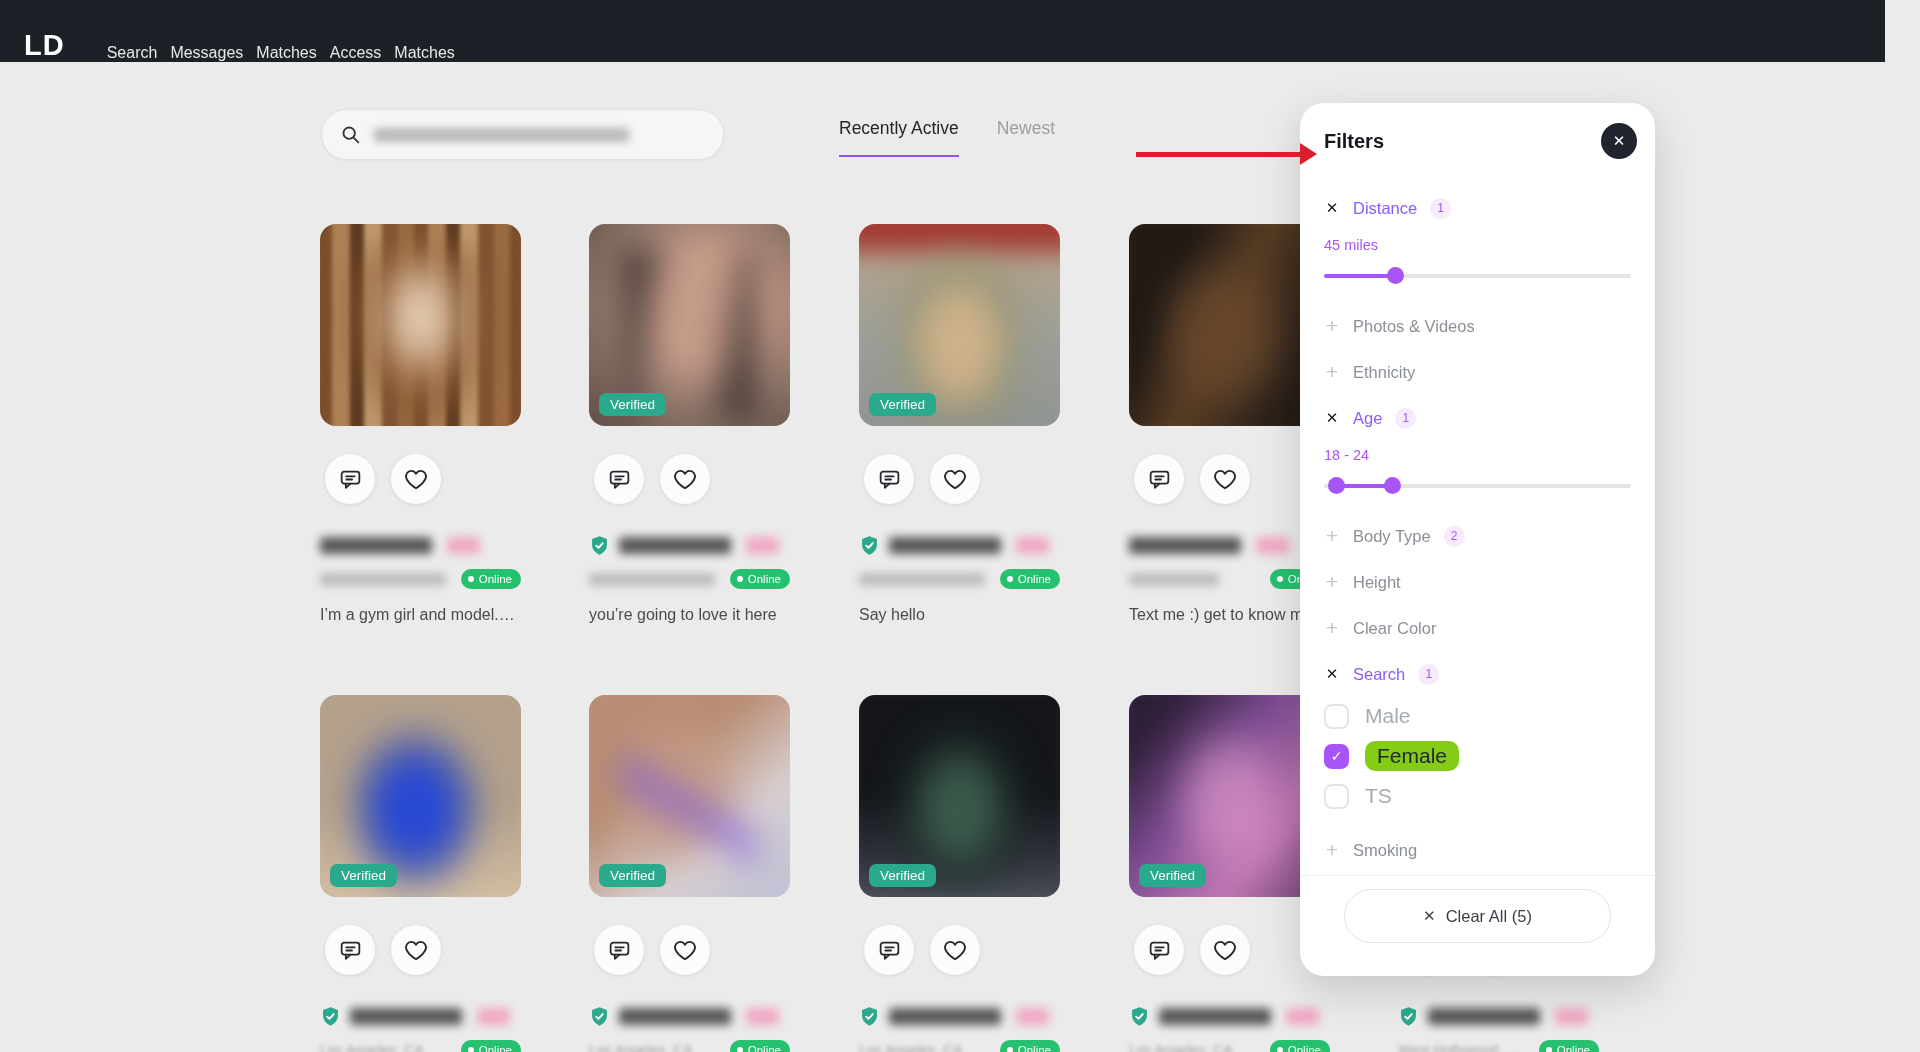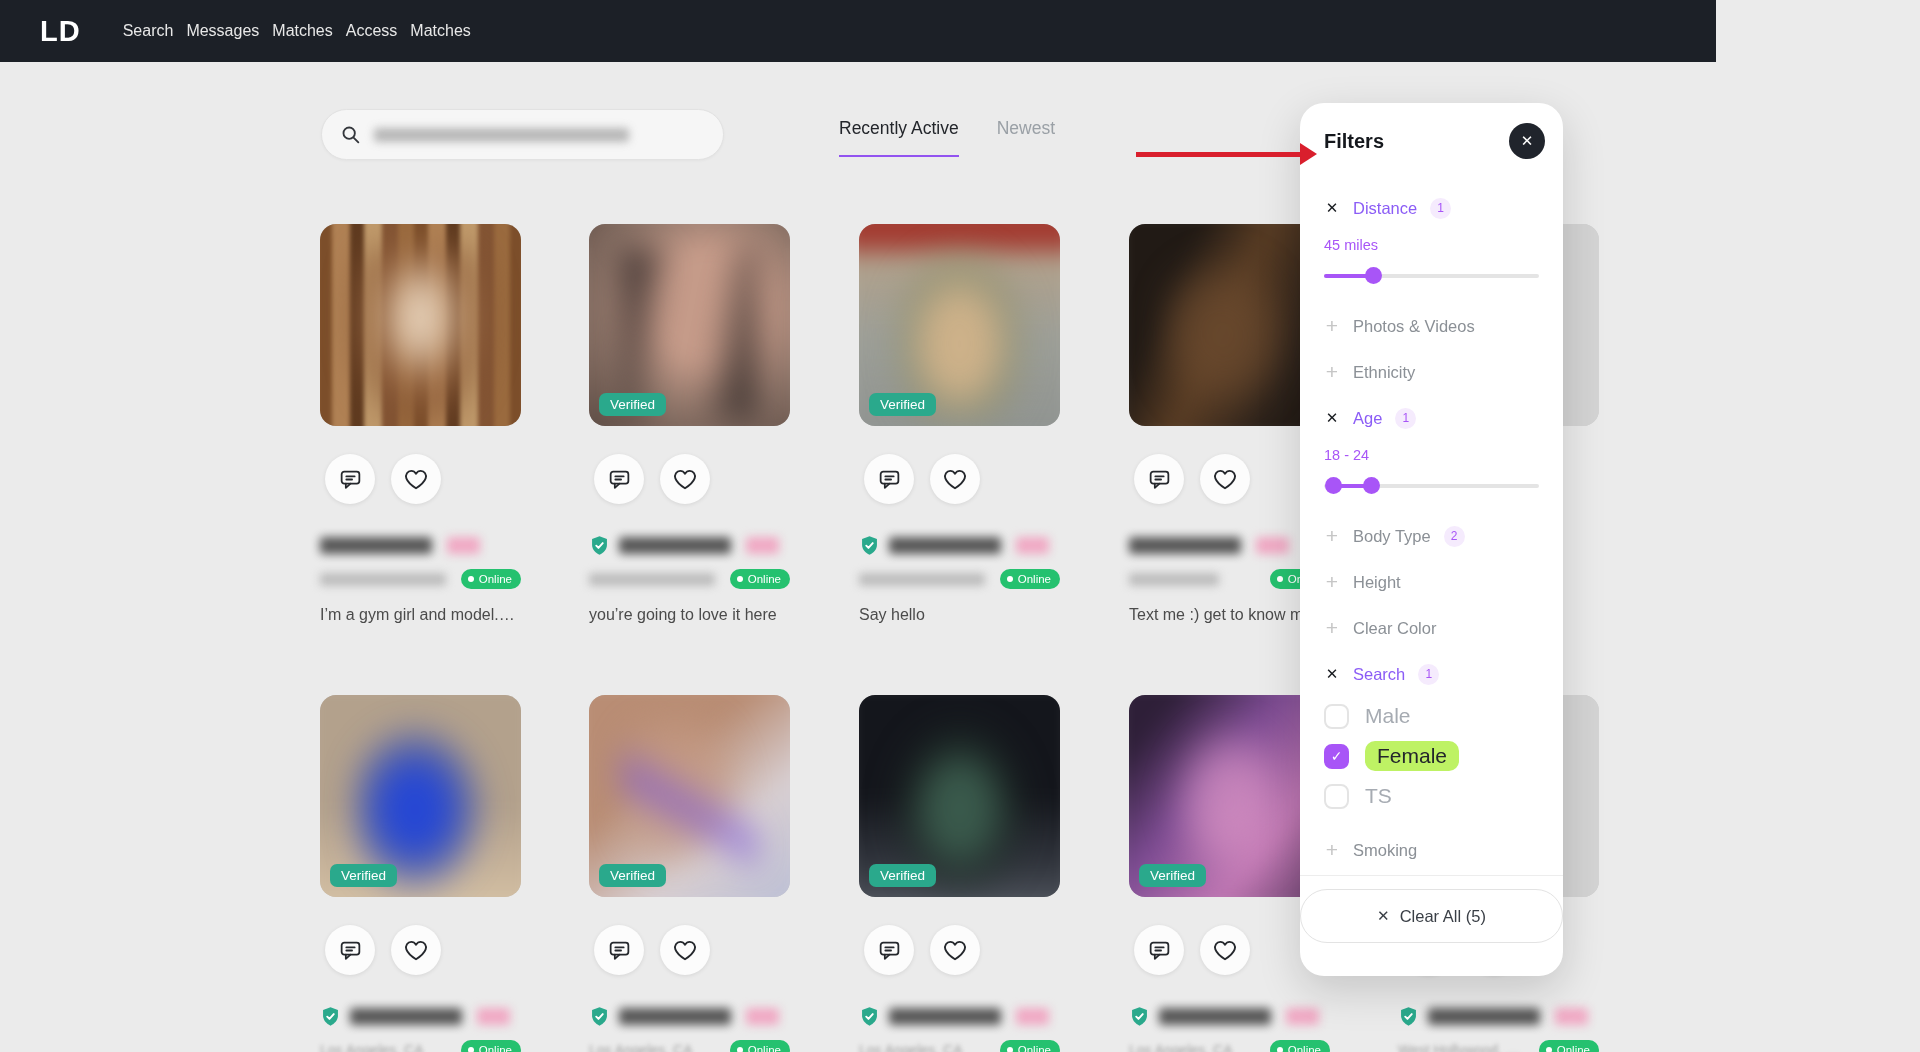--- a/index.html
+++ b/index.html
@@ -1,22 +1,22 @@
 <!DOCTYPE html>
 <html><head>
 <meta charset="utf-8">
 <style>
   * { margin:0; padding:0; box-sizing:border-box; }
   html,body { width:1920px; height:1052px; overflow:hidden; background:#ebebeb;
     font-family:"Liberation Sans", sans-serif; }
   .stage { position:relative; width:1920px; height:1052px; }
 
   
-  .nav { position:absolute; left:0; top:0; width:1716px; height:62px; background:#1c2027;
-    display:flex; align-items:center; padding:0 40px; z-index:20; }
+  .nav { position:absolute; left:0; top:0; width:1885px; height:62px; background:#1c2027;
+    display:flex; align-items:flex-end; padding:0 24px; z-index:20; }
   .logo { color:#fff; font-size:29px; font-weight:600; letter-spacing:1px; margin-right:42px; }
   .nav-links { display:flex; gap:13px; }
   .nav-link { color:#e8e8e8; font-size:16px; cursor:pointer; }
   .nav-right { margin-left:auto; display:flex; align-items:center; gap:26px; }
   .buy-btn { background:#d2ae74; color:#fff; font-size:16px; border:none; border-radius:8px;
     height:37px; padding:0 22px; cursor:pointer; font-family:inherit; }
   .credits { display:flex; align-items:center; gap:8px; }
   .coin { width:18px; height:18px; border-radius:50%;
     background:conic-gradient(from 15deg, #1c2027 0 55deg, #d2ae74 55deg 170deg, #1c2027 170deg 195deg, #d2ae74 195deg 360deg); }
   .credit-count { color:#e3e3e3; font-size:16px; }
@@ -78,21 +78,21 @@
   .age-blur { width:33px; height:17px; background:#f0a9c4; filter:blur(5px); margin-left:6px; }
   .loc-row { display:flex; align-items:center; justify-content:space-between; margin-top:12px; height:22px; }
   .loc-blur { width:126px; height:13px; background:#bdbdbd; filter:blur(4px); }
   .loc-text { font-size:14px; color:#9f9f9f; filter:blur(2px); white-space:nowrap; }
   .online { display:inline-flex; align-items:center; gap:5px; background:#25c16f; color:#fff;
     font-size:11.5px; border-radius:11px; padding:4px 9px 4px 7px; }
   .online i { width:6px; height:6px; border-radius:50%; background:#fff; }
   .tagline { margin-top:16px; font-size:16px; color:#4b4b4b; white-space:nowrap; }
 
   
-  .panel { position:absolute; left:1300px; top:103px; width:263px; height:873px; background:#fff;
+  .panel { position:absolute; left:1300px; top:103px; width:355px; height:873px; background:#fff;
     border-radius:24px; box-shadow:0 14px 44px rgba(0,0,0,.16); z-index:40; }
   .panel-body { padding:20px 24px 0 24px; }
   .p-header { display:flex; align-items:center; justify-content:space-between; }
   .p-title { font-size:20px; font-weight:700; color:#15181d; }
   .p-close { width:36px; height:36px; border-radius:50%; background:#20242c; border:none; color:#fff;
     font-size:15px; display:flex; align-items:center; justify-content:center; cursor:pointer; margin-right:-6px; }
   .f-row { display:flex; align-items:center; gap:13px; height:26px; margin-top:20px; cursor:pointer; }
   .f-row.first { margin-top:36px; }
   .f-row.after-slider { margin-top:30px; }
   .fi-x { color:#15181d; font-size:15px; width:16px; text-align:center; }
@@ -106,21 +106,21 @@
   .track { position:relative; margin-top:14px; height:16px; }
   .track-bar { position:absolute; left:0; right:0; top:7px; height:3.5px; background:#e4e4e4; border-radius:2px; }
   .track-fill { position:absolute; top:7px; height:3.5px; background:#a855f7; border-radius:2px; }
   .thumb { position:absolute; top:0; width:17px; height:17px; border-radius:50%; background:#a855f7; cursor:pointer; }
   .c-row { display:flex; align-items:center; gap:16px; height:30px; margin-top:10px; cursor:pointer; }
   .c-row.first { margin-top:14px; }
   .cbox { width:25px; height:25px; border-radius:8px; border:2px solid #e4e4e4; background:#fff;
     display:flex; align-items:center; justify-content:center; }
   .cbox.checked { background:#a855f7; border-color:#a855f7; color:#fff; font-size:14px; }
   .c-label { font-size:21px; color:#a6abb2; }
-  .c-label.selected { color:#23262b; background:#bef264; padding:3px 12px; border-radius:10px; }
+  .c-label.selected { color:#23262b; background:#84cc16; padding:3px 12px; border-radius:10px; }
   .f-row.last { margin-top:26px; }
   .p-footer { position:absolute; left:0; right:0; bottom:0; height:101px; border-top:1px solid #ededed;
     display:flex; justify-content:center; align-items:flex-start; padding-top:13px; }
   .clear-btn { width:267px; height:54px; border-radius:28px; background:#fff; border:1px solid #e3e3e3;
     font-size:16.5px; color:#3a3f46; cursor:pointer; font-family:inherit;
     display:flex; align-items:center; justify-content:center; gap:10px; }
   .clear-x { font-size:15px; }
 </style>
 </head>
 <body>

